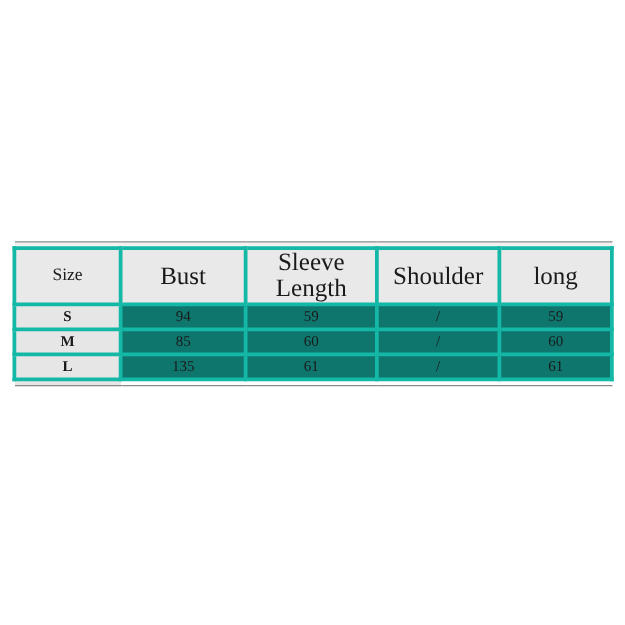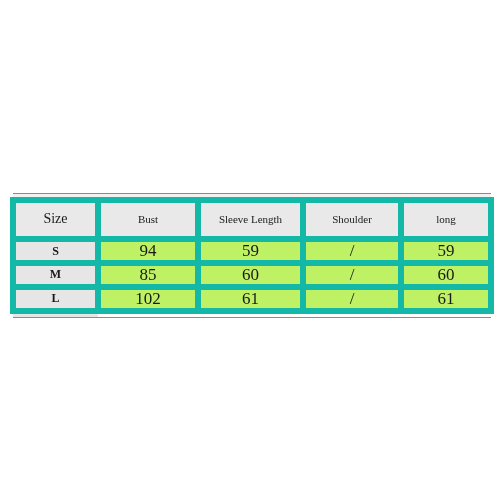--- a/index.html
+++ b/index.html
@@ -30,21 +30,21 @@
   }
 
   table.size-chart {
     width: 478px;
     border-collapse: collapse;
     table-layout: fixed;
     background: #ffffff;
   }
 
   table.size-chart td {
-    border: 6px solid #14b8a6;
+    border: 3px solid #14b8a6;
     text-align: center;
     vertical-align: middle;
     color: #1a1a1a;
     padding: 0;
     line-height: 1.05;
   }
 
   
   col.c-size     { width: 85px; }
   col.c-bust     { width: 100px; }
@@ -67,28 +67,28 @@
     border-top: none;
     border-bottom: 1px solid #8a8a8a;
   }
   tr.sliver-row.bottom td.first-cell {
     background: #e6e6e6;
   }
 
   tr.header-row td {
     height: 33px;
     background: #e9e9e9;
-    font-size: 11px;
+    font-size: 20px;
     font-weight: normal;
   }
 
   tr.data-row td {
     height: 17px;
-    background: #bef264;
-    font-size: 17px;
+    background: #0f766e;
+    font-size: 12px;
   }
 
   tr.data-row td.size-cell,
   tr.header-row td.size-cell {
     background: #e6e6e6;
     font-weight: bold;
     font-size: 12px;
   }
   tr.header-row td.size-cell {
     background: #e9e9e9;
@@ -143,21 +143,21 @@
         <tr class="data-row">
           <td class="size-cell">M</td>
           <td>85</td>
           <td>60</td>
           <td class="slash-cell">/</td>
           <td>60</td>
         </tr>
 
         <tr class="data-row">
           <td class="size-cell">L</td>
-          <td>102</td>
+          <td>135</td>
           <td>61</td>
           <td class="slash-cell">/</td>
           <td>61</td>
         </tr>
 
 
         <tr class="sliver-row bottom">
           <td class="first-cell"></td>
           <td></td>
           <td></td>

